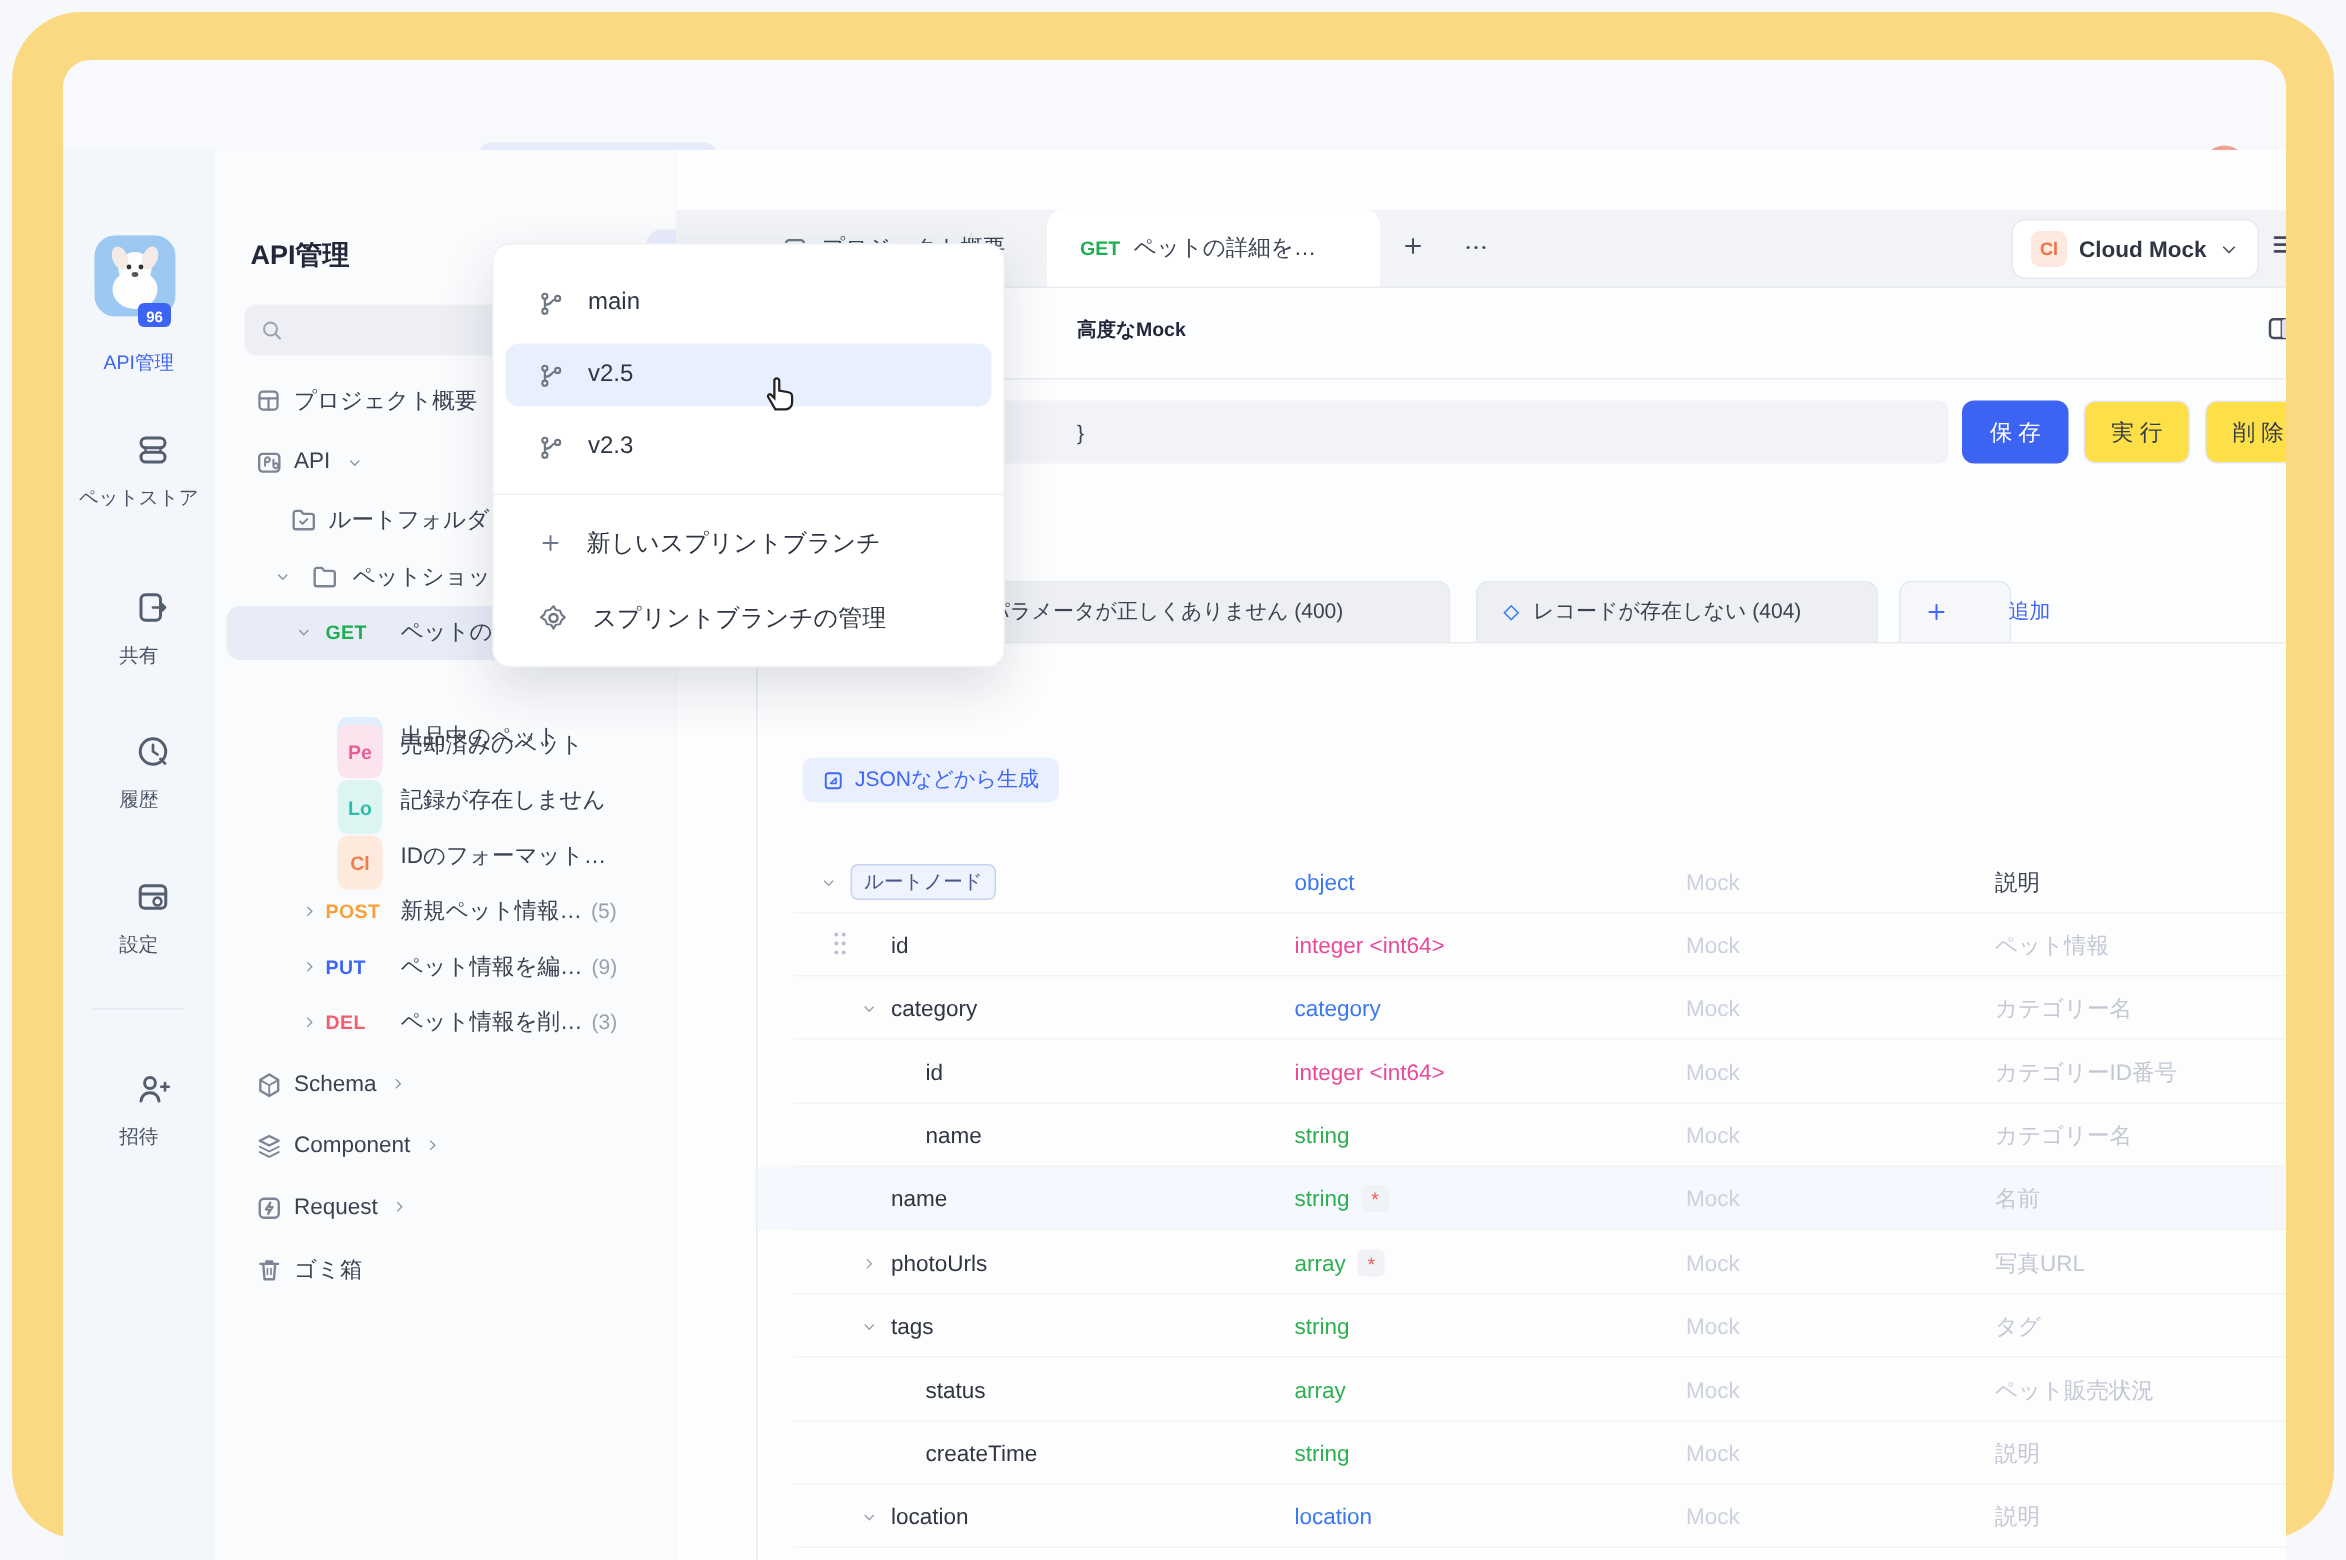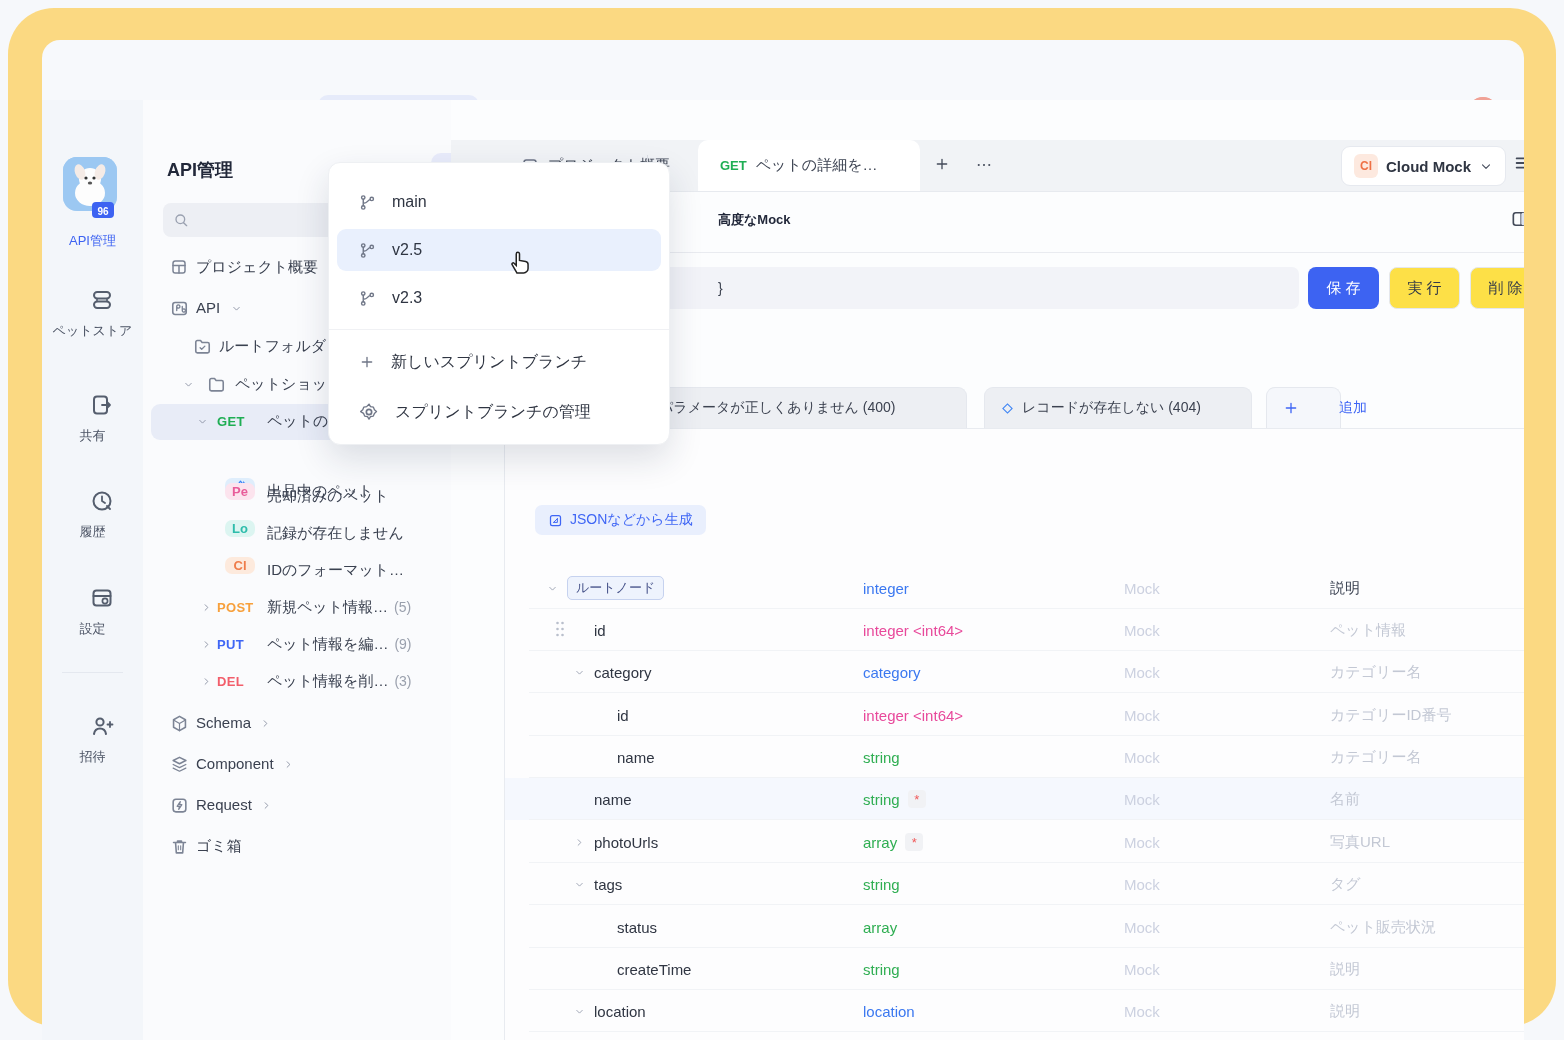--- a/index.html
+++ b/index.html
@@ -26,21 +26,21 @@
   #treepanel{left:101px;top:60px;width:308px;height:980px;background:#fafbfd;border-right:1px solid #e9ecf1;}
   #side-title{font-size:18px;font-weight:bold;color:#22283a;}
   #branch-pill{background:#e9ecfb;border-radius:10px;height:36px;display:flex;align-items:center;gap:7px;padding:0 12px;color:#343b4c;font-size:15px;}
   #branch-pill .bic{color:#5868f0;}
   #side-search{background:#edeff4;border-radius:8px;height:34px;display:flex;align-items:center;padding:0 10px;color:#9aa1b0;}
   .trow{position:absolute;height:36px;display:flex;align-items:center;font-size:15px;color:#3a4150;}
   .trow .chev{color:#8b92a3;width:12px;display:inline-flex;}
   .trow .ticon{color:#7c8495;display:inline-flex;width:20px;height:20px;}
   .trow .method{font-weight:bold;font-size:13px;letter-spacing:.3px;}
   .trow .count{color:#9aa0ad;font-size:14px;margin-left:6px;}
-  .trow .badge{width:30px;height:17px;border-radius:7px;display:inline-flex;align-items:center;justify-content:center;font-size:13px;font-weight:bold;}
+  .trow .badge{width:30px;height:36px;border-radius:7px;display:inline-flex;align-items:center;justify-content:center;font-size:13px;font-weight:bold;}
   .trow.selected-bg{background:#e8ecf7;border-radius:9px;}
   
   #main{left:409px;top:60px;width:1115px;height:980px;background:#fcfdfe;}
   #main-tabs-strip{position:absolute;left:0;top:40px;width:1115px;height:51px;background:#f1f3f6;border-bottom:1px solid #e7eaef;}
   
   .mtab{position:absolute;display:flex;align-items:center;gap:9px;font-size:15px;color:#3c4352;height:51px;}
   .mtab.active{background:#ffffff;border-radius:10px 10px 0 0;}
   .m-get{color:#1fae54;font-weight:bold;font-size:13px;}
   #env-pill{position:absolute;display:flex;align-items:center;gap:8px;background:#ffffff;border:1px solid #e6e9ef;border-radius:9px;height:38px;padding:0 12px;}
   #env-badge{width:24px;height:24px;border-radius:6px;background:#fde9df;color:#ee7146;font-size:12px;font-weight:bold;display:flex;align-items:center;justify-content:center;}
@@ -456,21 +456,21 @@
       <div id="schema-rows">
           <div class="srow" style="left: 0px; top: 138px;">
             <div class="cell chev" style="left: 42px;">
               <svg width="11" height="11" viewBox="0 0 24 24" fill="none" stroke="currentColor" stroke-width="2" stroke-linecap="round" stroke-linejoin="round">
                 <path d="M6 9.5l6 6 6-6"></path>
               </svg>
             </div>
             <div class="cell nm" style="left: 62px;">
               <span class="root-tag">ルートノード</span>
             </div>
-            <div class="cell" style="left: 358px; color: rgb(59, 120, 240);">integer</div>
+            <div class="cell" style="left: 358px; color: rgb(59, 120, 240);">object</div>
             <div class="cell mock" style="left: 619px;">Mock</div>
             <div class="cell dsc dark" style="left: 825px;">説明</div>
             <div class="rowline"></div>
           </div>
           <div class="srow" style="left: 0px; top: 180px;">
             <div class="drag" style="left: 50px;">
               <svg width="10" height="16" viewBox="0 0 10 16" fill="#b9bfcc">
                 <circle cx="2.5" cy="2" r="1.3"></circle>
                 <circle cx="7.5" cy="2" r="1.3"></circle>
                 <circle cx="2.5" cy="8" r="1.3"></circle>

